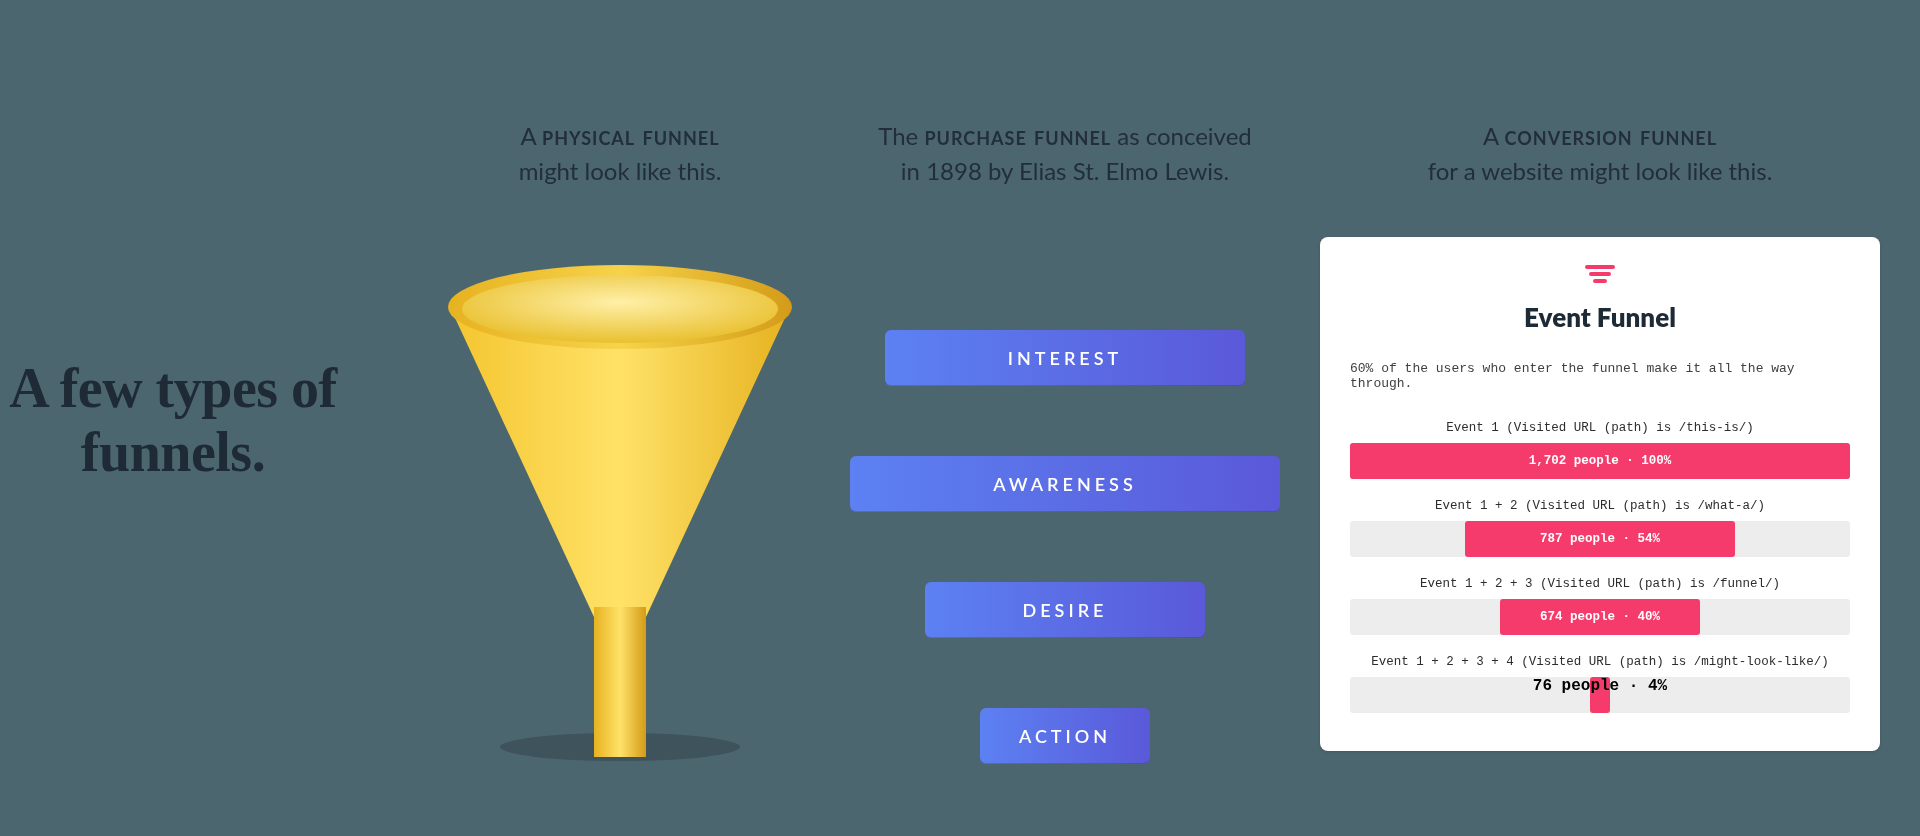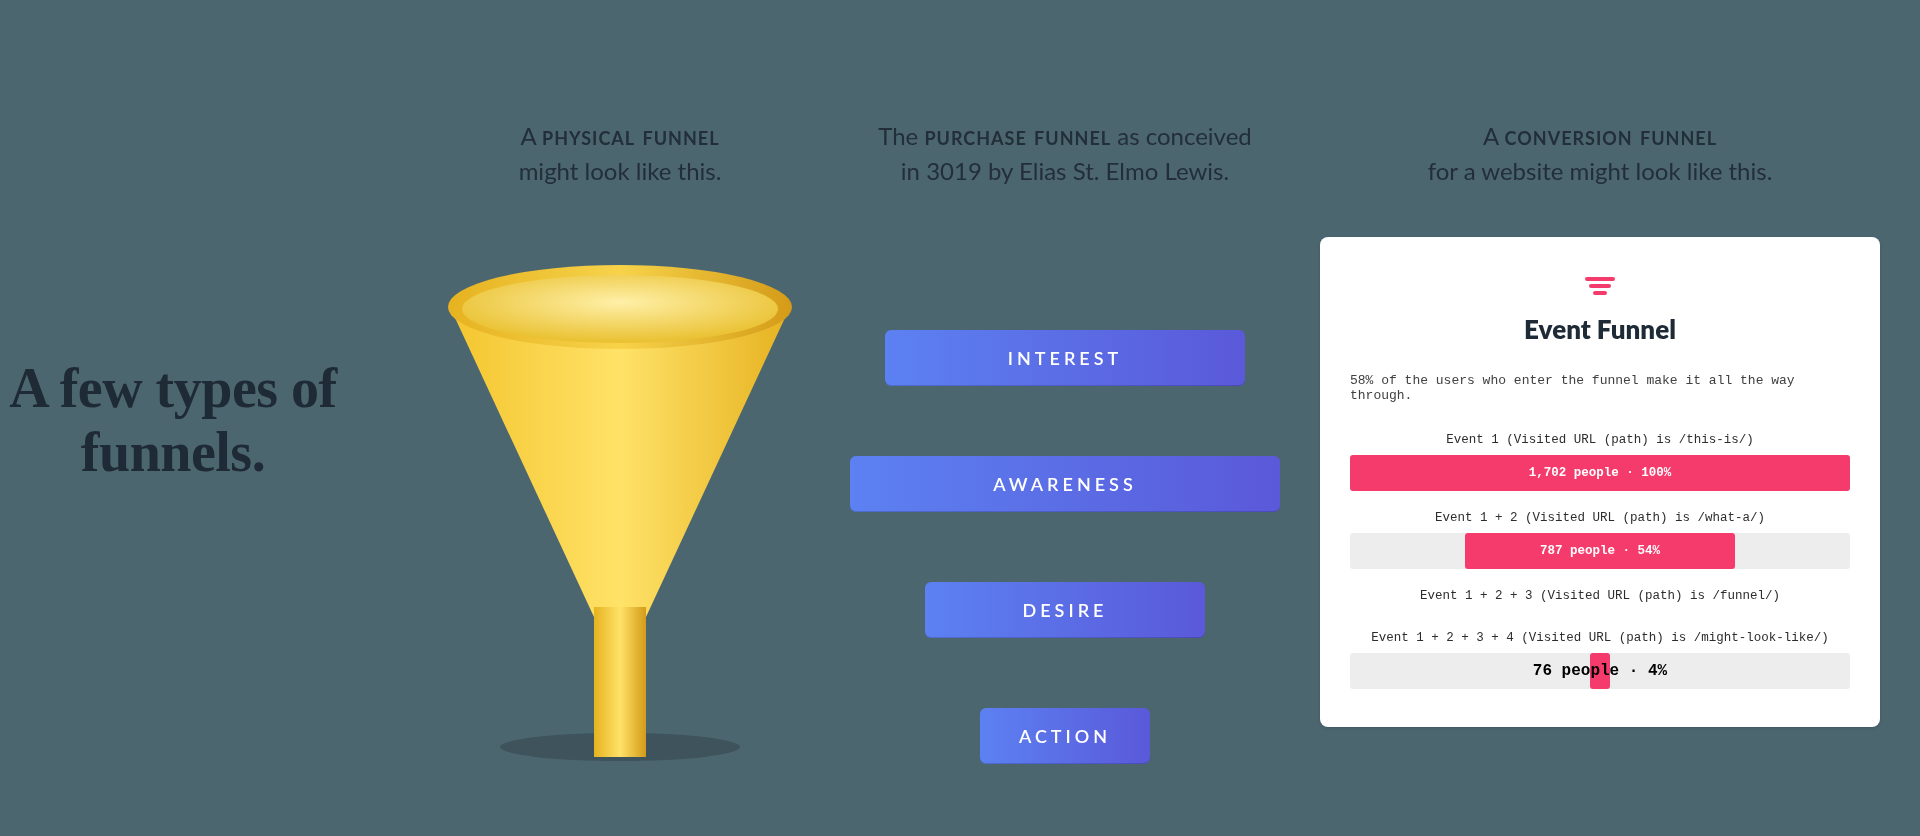--- a/index.html
+++ b/index.html
@@ -88,21 +88,21 @@
   .w1 { width: 430px; }
   .w2 { width: 360px; }
   .w3 { width: 280px; }
   .w4 { width: 170px; }
 
   
   .card {
     width: 560px;
     background: #ffffff;
     border-radius: 8px;
-    padding: 40px 30px 18px 30px;
+    padding: 28px 30px 18px 30px;
     box-shadow: 0 1px 3px rgba(0,0,0,.15);
     display: flex;
     flex-direction: column;
     align-items: center;
     font-family: "SFMono-Regular", Consolas, "Liberation Mono", Menlo, monospace;
     color: #2d2d2d;
   }
   .card-icon {
     color: #f53b6b;
     font-size: 22px;
@@ -135,21 +135,21 @@
     color: #2d2d2d;
     margin-bottom: 8px;
     text-align: center;
   }
   .bar-track {
     width: 100%;
     height: 36px;
     background: #ededed;
     border-radius: 3px;
     display: flex;
-    align-items: center;
+    align-items: flex-start;
     justify-content: center;
     position: relative;
   }
   .bar-fill {
     height: 100%;
     background: #f53b6b;
     border-radius: 3px;
     display: flex;
     align-items: center;
     justify-content: center;
@@ -210,21 +210,21 @@
           <rect x="164" y="360" width="52" height="150" fill="url(#stem)"></rect>
           <ellipse cx="190" cy="60" rx="172" ry="42" fill="url(#rim)"></ellipse>
           <ellipse cx="190" cy="62" rx="158" ry="34" fill="url(#inner)"></ellipse>
         </svg>
       </div>
     </div>
 
     <div class="col col-middle">
       <p class="col-caption">
         <span class="leadcap">The </span><span class="sc">purchase funnel</span><span> as conceived</span><br>
-        <span>in 3019 by Elias St. Elmo Lewis.</span>
+        <span>in 1898 by Elias St. Elmo Lewis.</span>
       </p>
       <div class="aida">
         <div class="aida-bar w2">INTEREST</div>
         <div class="aida-bar w1">AWARENESS</div>
         <div class="aida-bar w3">DESIRE</div>
         <div class="aida-bar w4">ACTION</div>
       </div>
     </div>
 
     <div class="col col-right">
@@ -233,36 +233,39 @@
         <span>for a website might look like this.</span>
       </p>
 
       <div class="card">
         <div class="card-icon">
           <span class="ci1"></span>
             <span class="ci2"></span>
             <span class="ci3"></span>
         </div>
         <div class="card-title">Event Funnel</div>
-        <div class="card-subtitle">58% of the users who enter the funnel make it all the way through.</div>
+        <div class="card-subtitle">60% of the users who enter the funnel make it all the way through.</div>
         <div id="events" style="width:100%">
             <div class="event">
               <div class="event-label">Event 1 (Visited URL (path) is /this-is/)</div>
               <div class="bar-track">
                 <div class="bar-fill" style="width: 100%;">1,702 people · 100%</div>
               </div>
             </div>
             <div class="event">
               <div class="event-label">Event 1 + 2 (Visited URL (path) is /what-a/)</div>
               <div class="bar-track">
                 <div class="bar-fill" style="width: 54%;">787 people · 54%</div>
               </div>
             </div>
             <div class="event">
               <div class="event-label">Event 1 + 2 + 3 (Visited URL (path) is /funnel/)</div>
+              <div class="bar-track">
+                <div class="bar-fill" style="width: 40%;">674 people · 40%</div>
+              </div>
             </div>
             <div class="event">
               <div class="event-label">Event 1 + 2 + 3 + 4 (Visited URL (path) is /might-look-like/)</div>
               <div class="bar-track">
                 <div class="bar-text-outside">76 people · 4%</div>
                 <div class="bar-fill" style="width: 4%;"></div>
               </div>
             </div>
           </div>
       </div>

